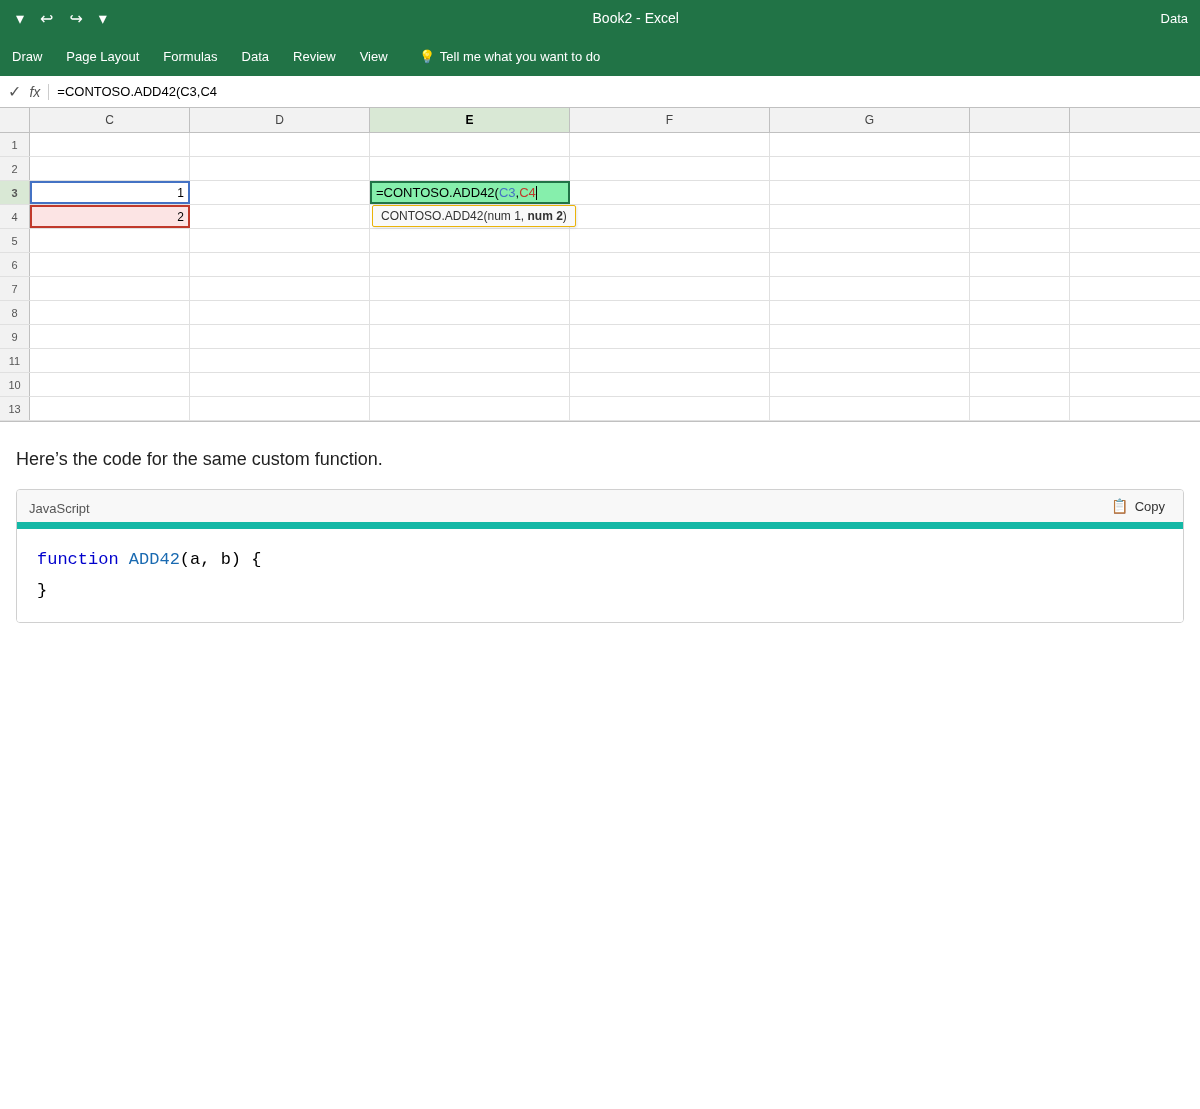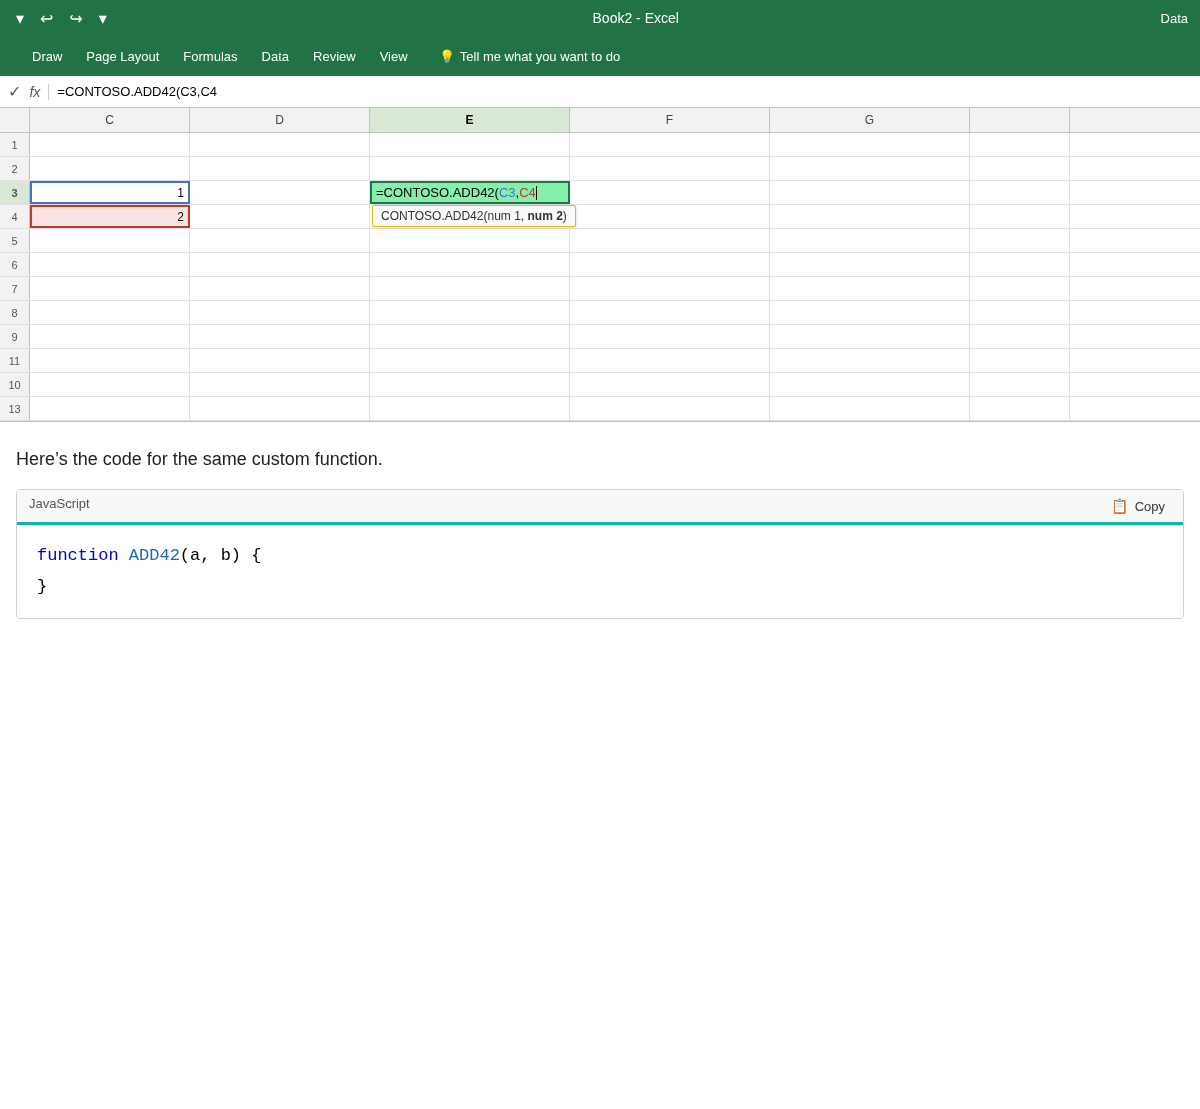--- a/index.html
+++ b/index.html
@@ -34,21 +34,21 @@
       font-size: 16px;
       cursor: pointer;
       padding: 2px 4px;
     }
 
     
     .menu-bar {
       background: #217346;
       display: flex;
       align-items: center;
-      padding: 0 20px;
+      padding: 0 0;
       height: 40px;
     }
     .menu-item {
       color: white;
       font-size: 13px;
       padding: 8px 12px;
       cursor: pointer;
       white-space: nowrap;
     }
     .tell-me {
@@ -222,23 +222,23 @@
     
     .code-container {
       margin: 0 16px;
       border: 1px solid #d0d0d0;
       border-radius: 4px;
       overflow: hidden;
     }
     .code-header {
       display: flex;
       justify-content: space-between;
-      align-items: flex-start;
+      align-items: flex-end;
       background: #f8f8f8;
-      border-bottom: 3px solid #14b8a6;
+      border-bottom: 7px solid #14b8a6;
       padding: 6px 12px;
     }
     .code-lang {
       font-size: 13px;
       color: #555;
     }
     .copy-btn {
       display: flex;
       align-items: center;
       gap: 6px;

